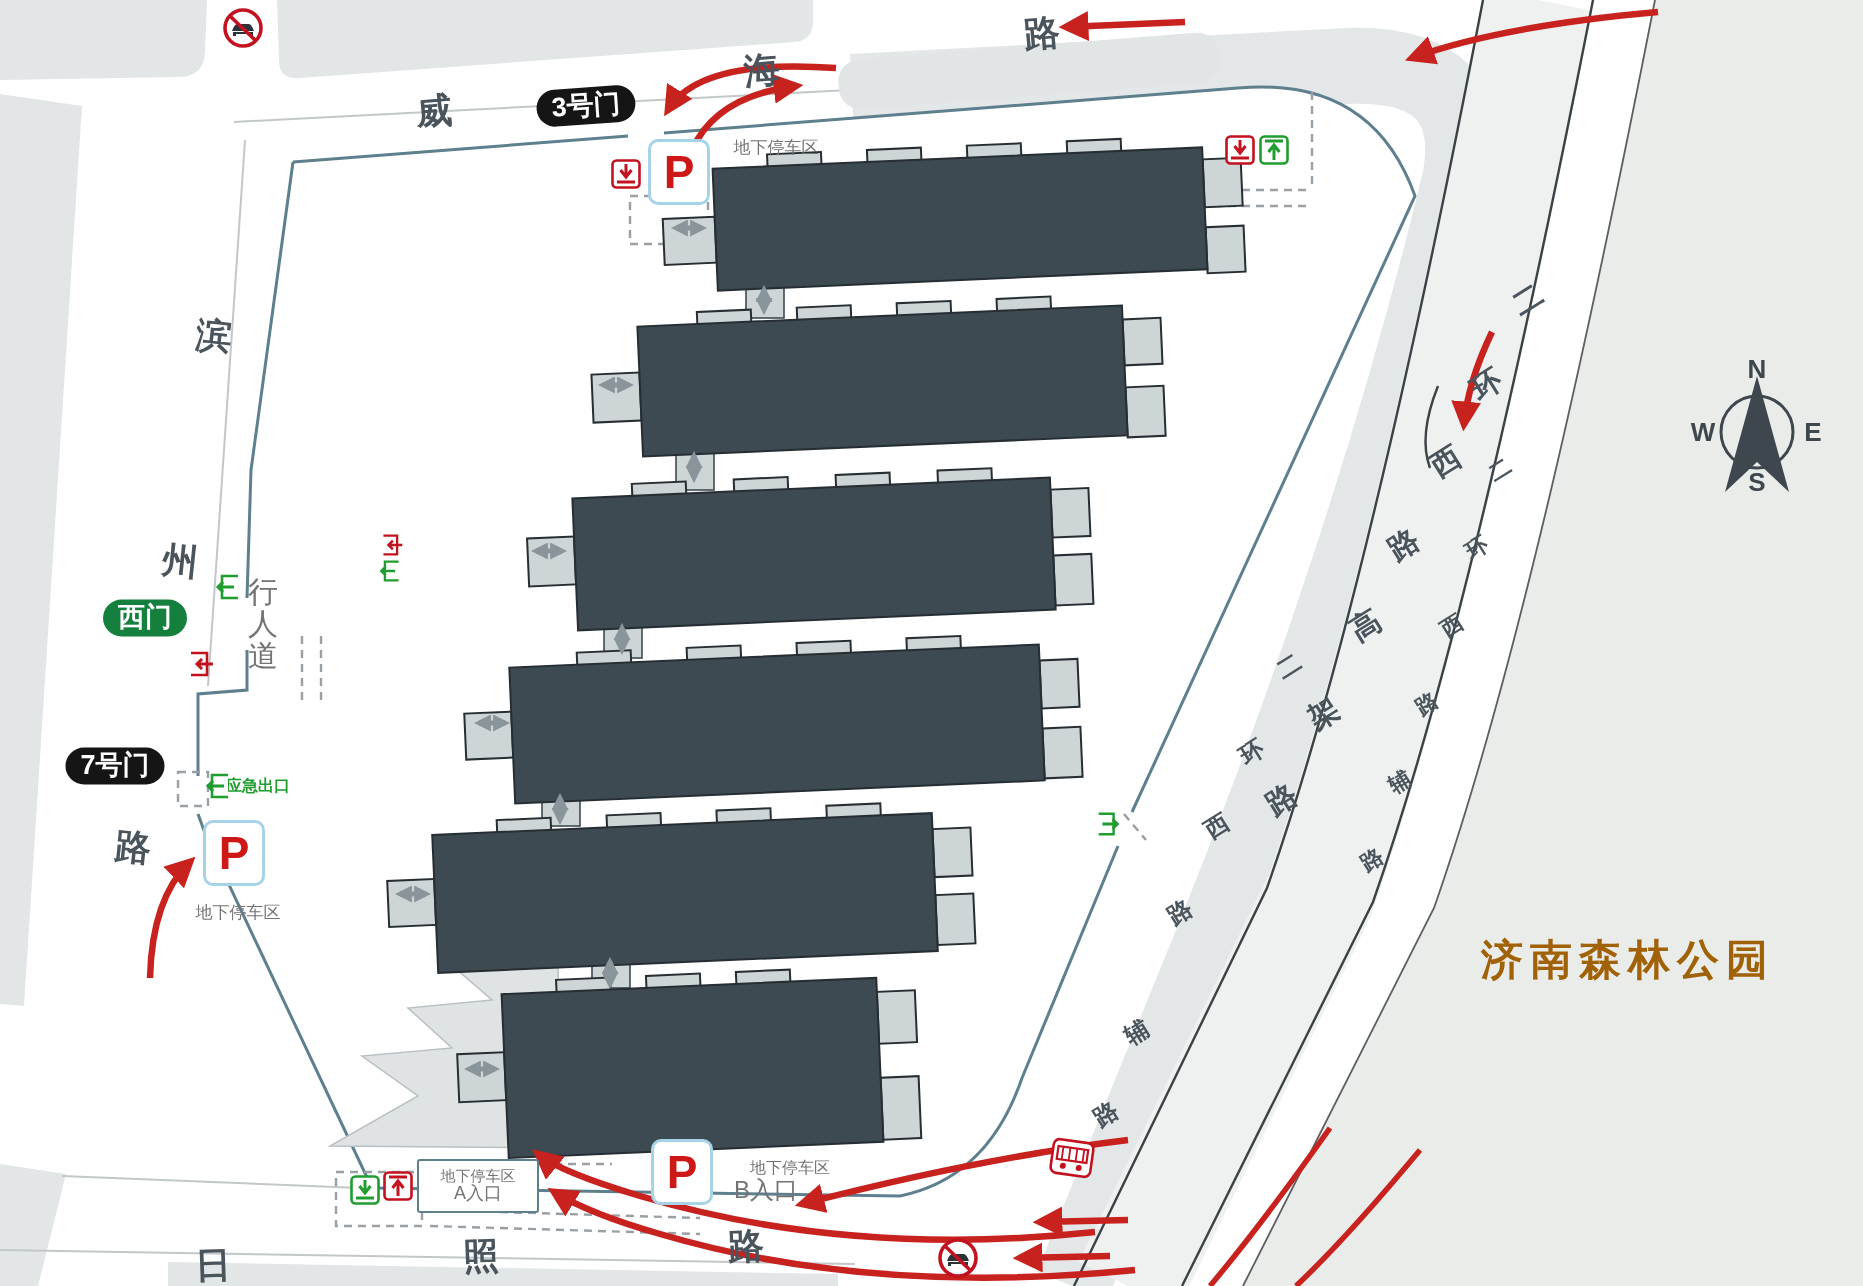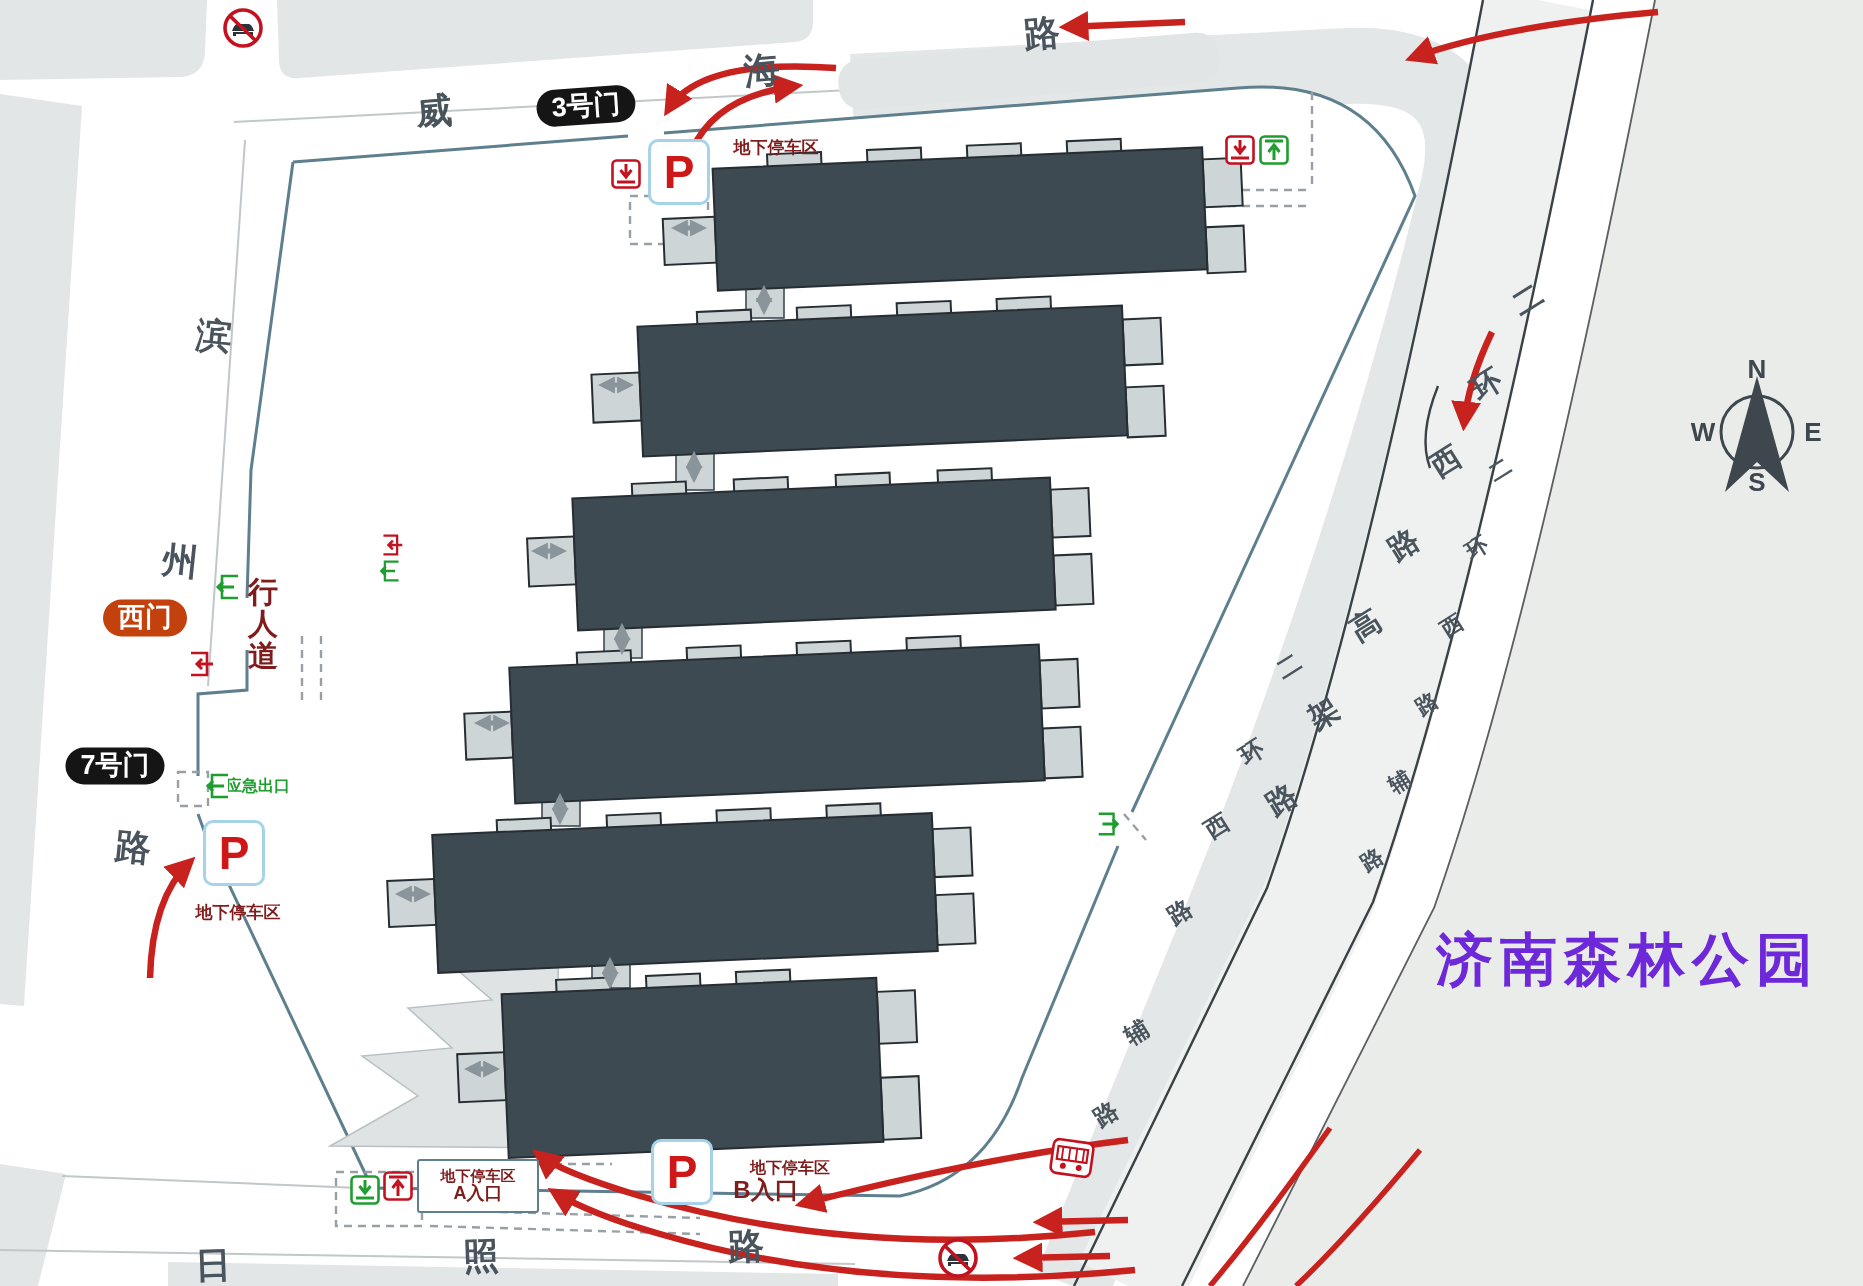--- a/index.html
+++ b/index.html
@@ -2,32 +2,32 @@
 <html><head>
 <meta charset="utf-8">
 <style>
   html,body{margin:0;padding:0;background:#fff;}
   #map{position:relative;width:1863px;height:1286px;background:#fff;overflow:hidden;
        font-family:"Liberation Sans",sans-serif;}
   #base{position:absolute;left:0;top:0;z-index:1;}
   .c{position:absolute;z-index:3;transform:translate(-50%,-50%) rotate(var(--r,0deg));white-space:nowrap;}
   .char{font-weight:bold;color:#49545c;}
   .sz36{font-size:36px;} .sz30{font-size:30px;} .sz24{font-size:24px;} .sz22{font-size:22px;}
-  .redtxt{color:#7f1d1d;font-weight:bold;}
+  .redtxt{color:#737373;font-weight:normal;}
   .greentxt{color:#1f9d2f;font-weight:bold;}
   .badge{border-radius:26px;color:#fff;font-weight:bold;font-size:27px;padding:3px 15px;line-height:1.15;}
   .badge.black{background:#151515;}
-  .badge.redbg{background:#c2410c;}
+  .badge.redbg{background:#15803d;}
   .pbox{width:56px;height:60px;background:#fff;border:3px solid #a7d3e9;border-radius:10px;
         display:flex;align-items:center;justify-content:center;
         font-size:46px;font-weight:bold;color:#ce1717;}
   .abox{width:118px;height:50px;background:#fff;border:2px solid #5e7f8d;border-radius:3px;
         display:flex;flex-direction:column;align-items:center;justify-content:center;line-height:1.1;}
   .abox .l1{font-size:15px;} .abox .l2{font-size:18px;}
-  .parkname{font-size:57px;font-weight:bold;color:#6d28d9;letter-spacing:7px;}
+  .parkname{font-size:42px;font-weight:bold;color:#a16207;letter-spacing:7px;}
   .compass-letter{font-size:26px;font-weight:bold;color:#3d474d;}
   .vpath{font-size:30px;}
   .icon{display:block;}
 </style>
 </head>
 <body>
 
 <div id="map">
 
 <svg id="base" width="1863" height="1286" viewBox="0 0 1863 1286">

